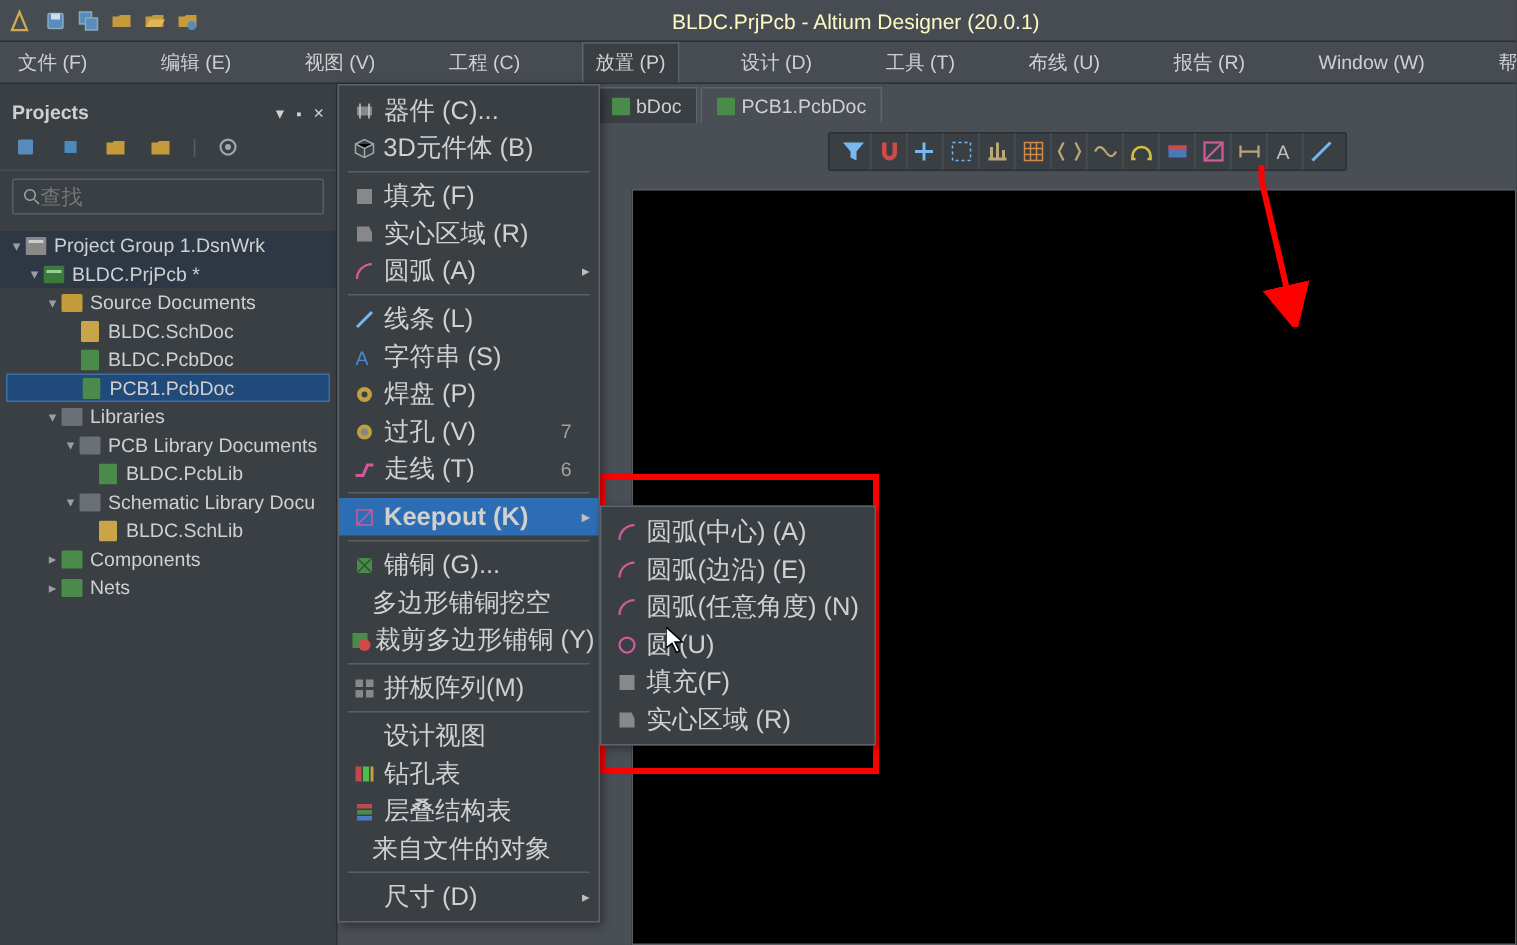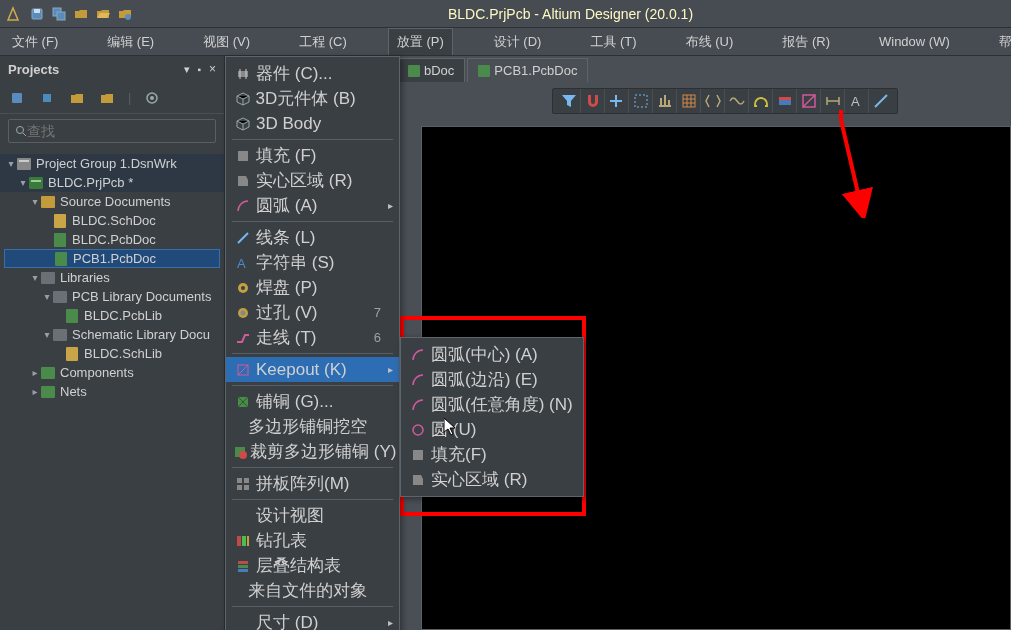--- a/index.html
+++ b/index.html
@@ -7,21 +7,21 @@
 .titlebar { height:28px; background:#474c52; display:flex; align-items:center; padding:0 4px; border-bottom:1px solid #2c2f33; }
 .titlebar .logo { width:18px; height:18px; margin-right:6px; display:flex; align-items:center; justify-content:center; }
 .tb-icons { display:flex; gap:4px; }
 .tb-icons .ticon { width:18px; height:18px; display:flex; align-items:center; justify-content:center; }
 .titlebar .title { flex:1; text-align:center; color:#fef9c3; font-size:14px; }
 .menubar { height:28px; background:#474c52; display:flex; align-items:stretch; border-bottom:1px solid #2c2f33; padding-left:4px;gap:33px; }
 .menubar .mitem { display:flex; align-items:center; padding:0 8px; font-size:13px; white-space:nowrap; cursor:pointer; }
 .menubar .mitem.active { background:#3a3f44; border:1px solid #5e646b; border-bottom:none; }
 .body { display:flex; height:574px; }
 .panel { width:225px; background:#3a3f44; border-right:1px solid #2c2f33; display:flex; flex-direction:column; }
-.panel-header { height:26px; display:flex; align-items:center; padding:0 8px; background:#3a3f44; }
+.panel-header { height:26px; display:flex; align-items:flex-end; padding:0 8px; background:#3a3f44; }
 .panel-header .flex { flex:1; }
 .panel-toolbar { height:32px; display:flex; align-items:center; gap:12px; padding:0 8px; border-bottom:1px solid #4a4f55; }
 .tbtn { width:18px; height:18px; display:flex; align-items:center; justify-content:center; }
 .search { padding:5px 8px; }
 .search-box { display:flex; align-items:center; border:1px solid #5a5f66; border-radius:2px; padding:3px 6px; background:#3a3f44; }
 .search-box input { background:transparent; border:none; outline:none; color:#d0d0d0; flex:1; font-size:14px; }
 .tree { flex:1; overflow:auto; padding:6px 0; }
 .tree-row { display:flex; align-items:center; height:19px; padding:0 6px; white-space:nowrap; cursor:pointer; }
 .tree-row .caret { width:10px; text-align:center; font-size:10px; color:#9a9fa6; }
 .tree-row .nspace { display:inline-block; }
@@ -34,21 +34,21 @@
 .canvas { flex:1; position:relative; background:#4a4f55; }
 .tabs { position:absolute; top:0; left:172px; height:26px; display:flex; align-items:flex-end; }
 .tab { height:24px; padding:0 10px; display:flex; align-items:center; border:1px solid #5e646b; border-bottom:none; background:#3a3f44; margin-right:2px; gap:4px; font-size:12px; }
 .tab.active { background:#4a4f55; }
 .editor-toolbar { position:absolute; top:32px; left:327px; height:26px; background:#3a3f44; display:flex; align-items:center; padding:0 4px; gap:0; border-radius:2px; border:1px solid #2c2f33; }
 .editor-toolbar .ebtn { width:24px; height:24px; display:flex; align-items:center; justify-content:center; border-right:1px solid #4a4f55; color:#b0b0b0; }
 .editor-toolbar .ebtn:last-child { border-right:none; }
 .pcb-canvas { position:absolute; top:70px; left:196px; right:0; bottom:0; background:#000; border:1px solid #5a5f66; }
 .dropdown { position:absolute; top:56px; left:225px; width:175px; background:#3a3f44; border:1px solid #5e646b; box-shadow:2px 2px 6px rgba(0,0,0,0.4); z-index:10; padding:4px 0; }
 .dd-item { display:flex; align-items:center; height:25px; padding:0 6px; gap:2px; cursor:pointer; }
-.dd-item:hover, .dd-item.hover { background:#2d6db3; }
+.dd-item:hover, .dd-item.hover { background:#2d6db3;font-weight:bold; }
 .dd-item .ddic { width:22px; display:flex; justify-content:center; align-items:center; }
 .dd-item .ddlbl { flex:1; white-space:nowrap; font-size:17px; }
 .dd-item .ddsc { width:24px; text-align:right; color:#a0a0a0; }
 .dd-item .ddcaret { width:10px; text-align:right; font-size:10px; color:#c0c0c0; }
 .dd-sep { height:1px; background:#5a5f66; margin:3px 6px; }
 .submenu { position:absolute; top:337px; left:400px; width:184px; background:#3a3f44; border:1px solid #5e646b; box-shadow:2px 2px 6px rgba(0,0,0,0.4); z-index:11; padding:4px 0; }
 .red-highlight { position:absolute; top:316px; left:400px; width:186px; height:200px; border:4px solid #ff0000; z-index:9; pointer-events:none; }
 .red-arrow { position:absolute; top:108px; left:833px; z-index:8; pointer-events:none; }
 .cursor { position:absolute; top:418px; left:444px; z-index:20; pointer-events:none; }
 svg { display:block; }
@@ -392,31 +392,20 @@
       <span class="ddic">
         <svg width="16" height="16" viewBox="0 0 16 16">
           <path d="M2 5l6-3 6 3v6l-6 3-6-3z" fill="none" stroke="#9aa"></path>
           <path d="M2 5l6 3 6-3M8 8v6" stroke="#9aa"></path>
         </svg>
       </span>
       <span class="ddlbl">3D元件体 (B)</span>
       <span class="ddsc"></span>
       <span class="ddcaret"></span>
     </div>
-    <div class="dd-item">
-      <span class="ddic">
-        <svg width="16" height="16" viewBox="0 0 16 16">
-          <path d="M2 5l6-3 6 3v6l-6 3-6-3z" fill="none" stroke="#9aa"></path>
-          <path d="M2 5l6 3 6-3M8 8v6" stroke="#9aa"></path>
-        </svg>
-      </span>
-      <span class="ddlbl">3D Body</span>
-      <span class="ddsc"></span>
-      <span class="ddcaret"></span>
-    </div>
     <div class="dd-sep"></div>
     <div class="dd-item">
       <span class="ddic">
         <svg width="16" height="16" viewBox="0 0 16 16">
           <rect x="3" y="3" width="10" height="10" fill="#888"></rect>
         </svg>
       </span>
       <span class="ddlbl">填充 (F)</span>
       <span class="ddsc"></span>
       <span class="ddcaret"></span>

